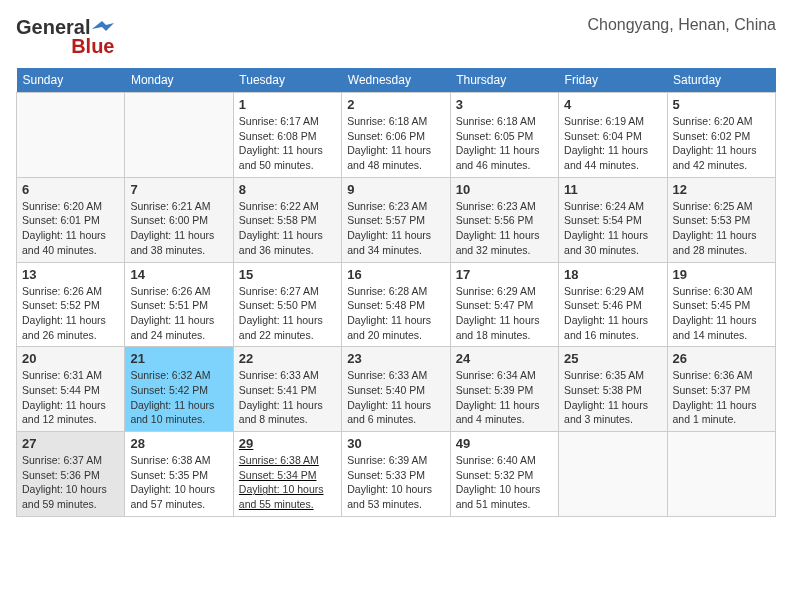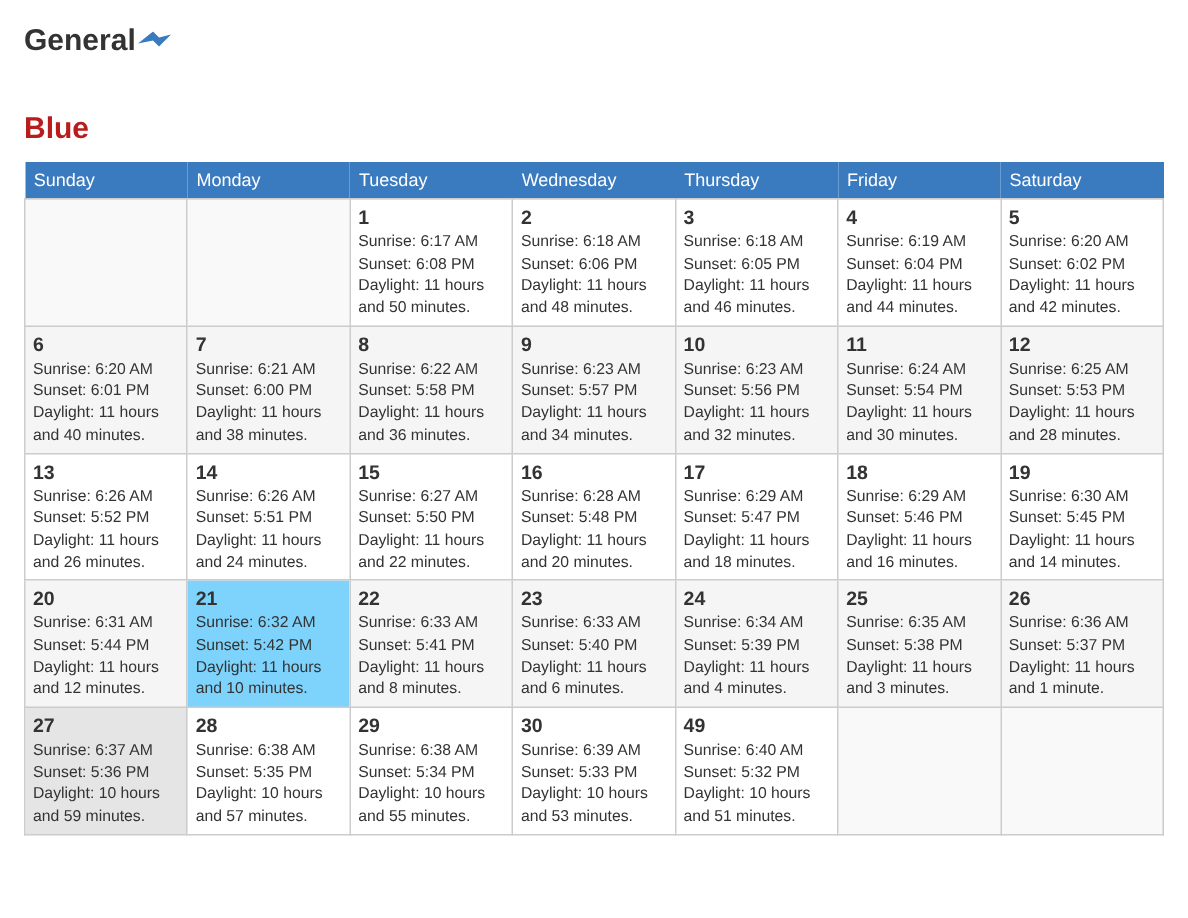--- a/index.html
+++ b/index.html
@@ -12,22 +12,21 @@
     }
     .header-area {
       display: flex;
       justify-content: space-between;
       align-items: flex-start;
       margin-bottom: 10px;
     }
     .logo {
       display: flex;
       flex-direction: column;
-      align-items: flex-start;
-      gap: 40px;
+      align-items: flex-end;
     }
     .logo-row {
       display: flex;
       align-items: center;
     }
     .title-area {
       text-align: right;
     }
     .month-title {
       font-size: 36px;
@@ -91,20 +90,21 @@
   <div class="logo">
     <div class="logo-row">
       <span style="font-size:20px;font-weight:bold;color:#333;">General</span>
       <svg width="22" height="16" viewBox="0 0 22 16" style="margin-left:2px;margin-top:2px;">
         <polygon points="0,8 10,0 14,4 22,2 14,10 10,6" fill="#3a7abf"></polygon>
       </svg>
     </div>
     <span style="font-size:20px;font-weight:bold;color:#b91c1c;margin-top:-4px;">Blue</span>
   </div>
   <div class="title-area">
+    <div class="location-title">Chongyang, Henan, China</div>
   </div>
 </div>
 
 <table class="calendar-table">
   <thead>
     <tr>
     <th>Sunday</th>
         <th>Monday</th>
         <th>Tuesday</th>
         <th>Wednesday</th>
@@ -230,21 +230,21 @@
       </tr>
       <tr style="background-color: rgb(255, 255, 255);">
         <td style="background-color: #e5e5e5;">
           <span class="day-number">27</span>
           <div class="day-info">Sunrise: 6:37 AM<br>Sunset: 5:36 PM<br>Daylight: 10 hours and 59 minutes.</div>
         </td>
         <td style="background-color: rgb(255, 255, 255);">
           <span class="day-number">28</span>
           <div class="day-info">Sunrise: 6:38 AM<br>Sunset: 5:35 PM<br>Daylight: 10 hours and 57 minutes.</div>
         </td>
-        <td style="background-color: rgb(255, 255, 255);">
+        <td style="background-color: rgb(255, 255, 255); text-decoration: underline;">
           <span class="day-number">29</span>
           <div class="day-info">Sunrise: 6:38 AM<br>Sunset: 5:34 PM<br>Daylight: 10 hours and 55 minutes.</div>
         </td>
         <td style="background-color: rgb(255, 255, 255);">
           <span class="day-number">30</span>
           <div class="day-info">Sunrise: 6:39 AM<br>Sunset: 5:33 PM<br>Daylight: 10 hours and 53 minutes.</div>
         </td>
         <td style="background-color: rgb(255, 255, 255);">
           <span class="day-number">49</span>
           <div class="day-info">Sunrise: 6:40 AM<br>Sunset: 5:32 PM<br>Daylight: 10 hours and 51 minutes.</div>

